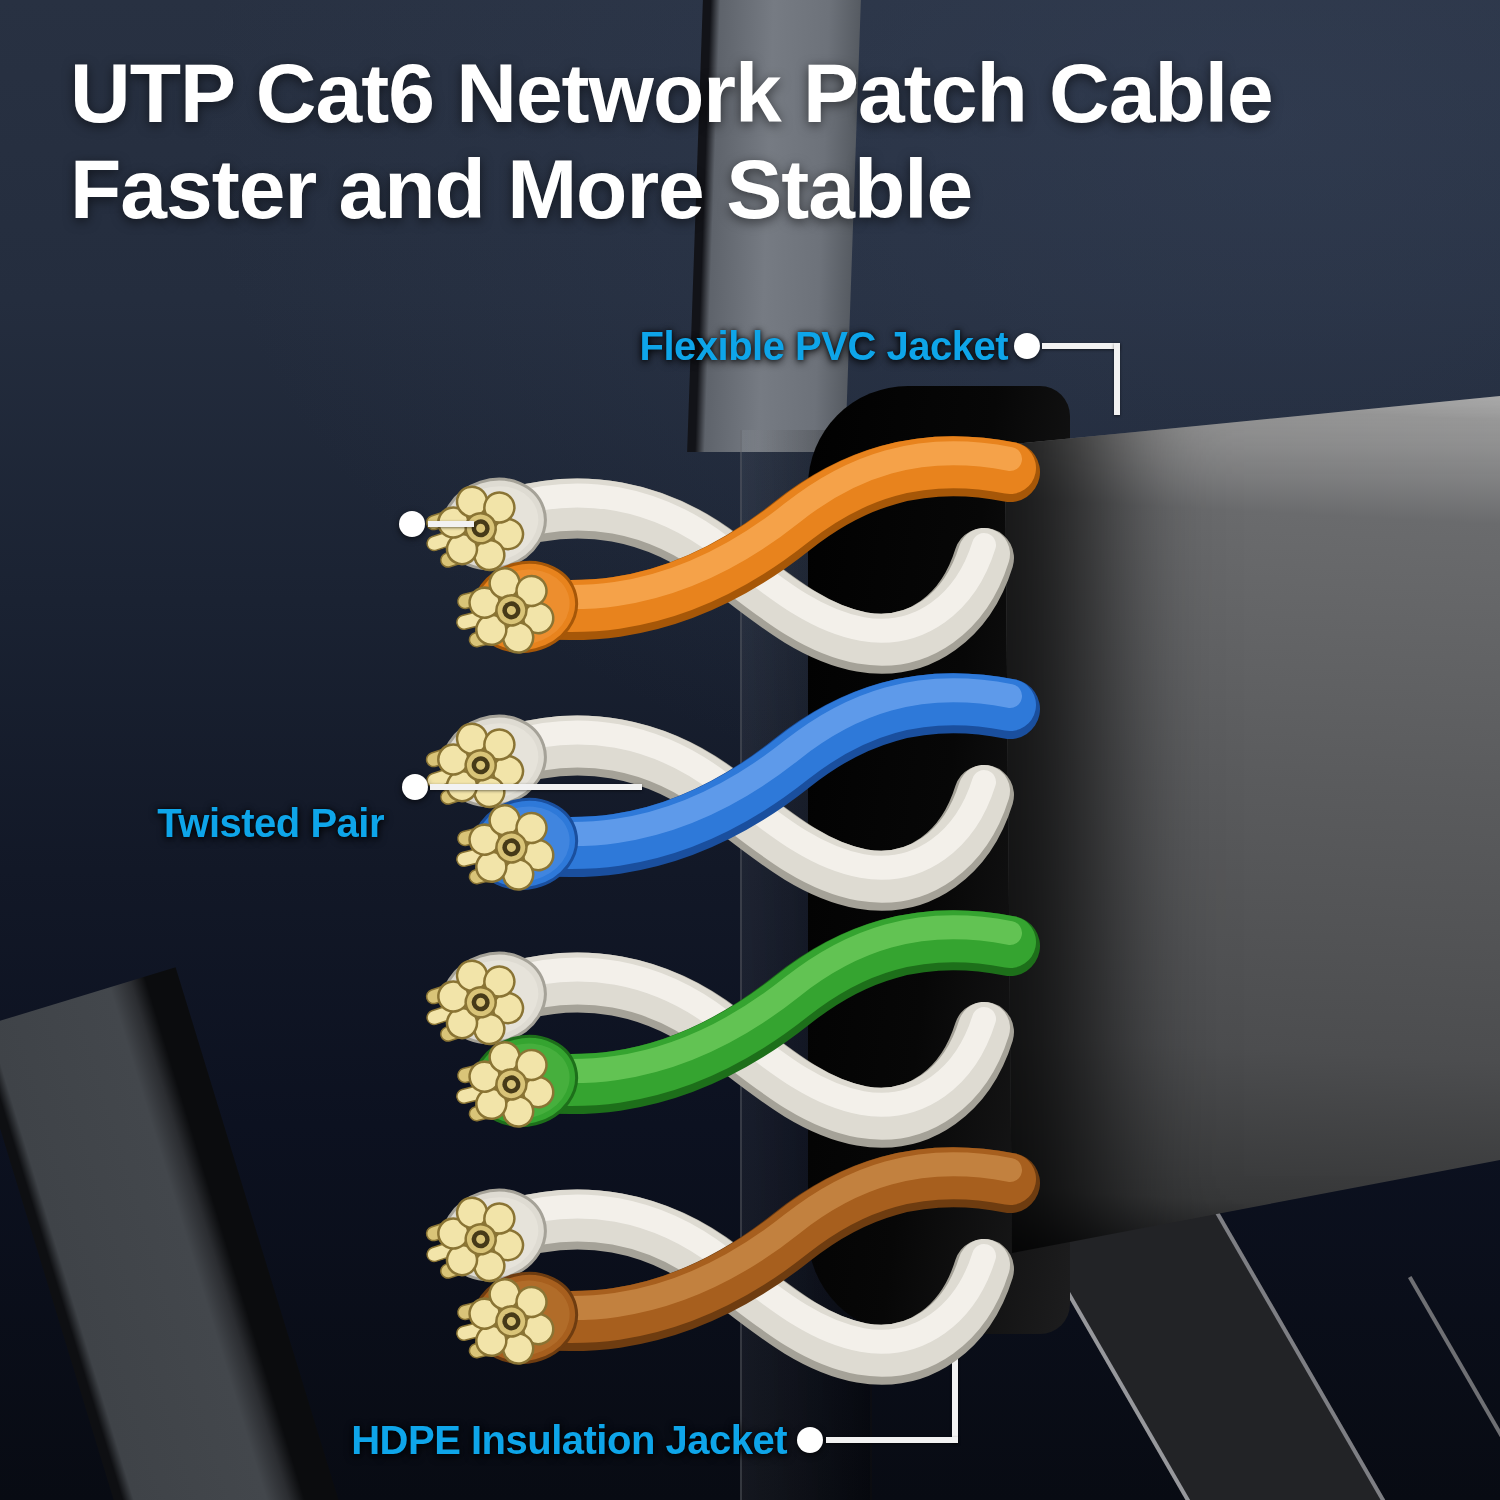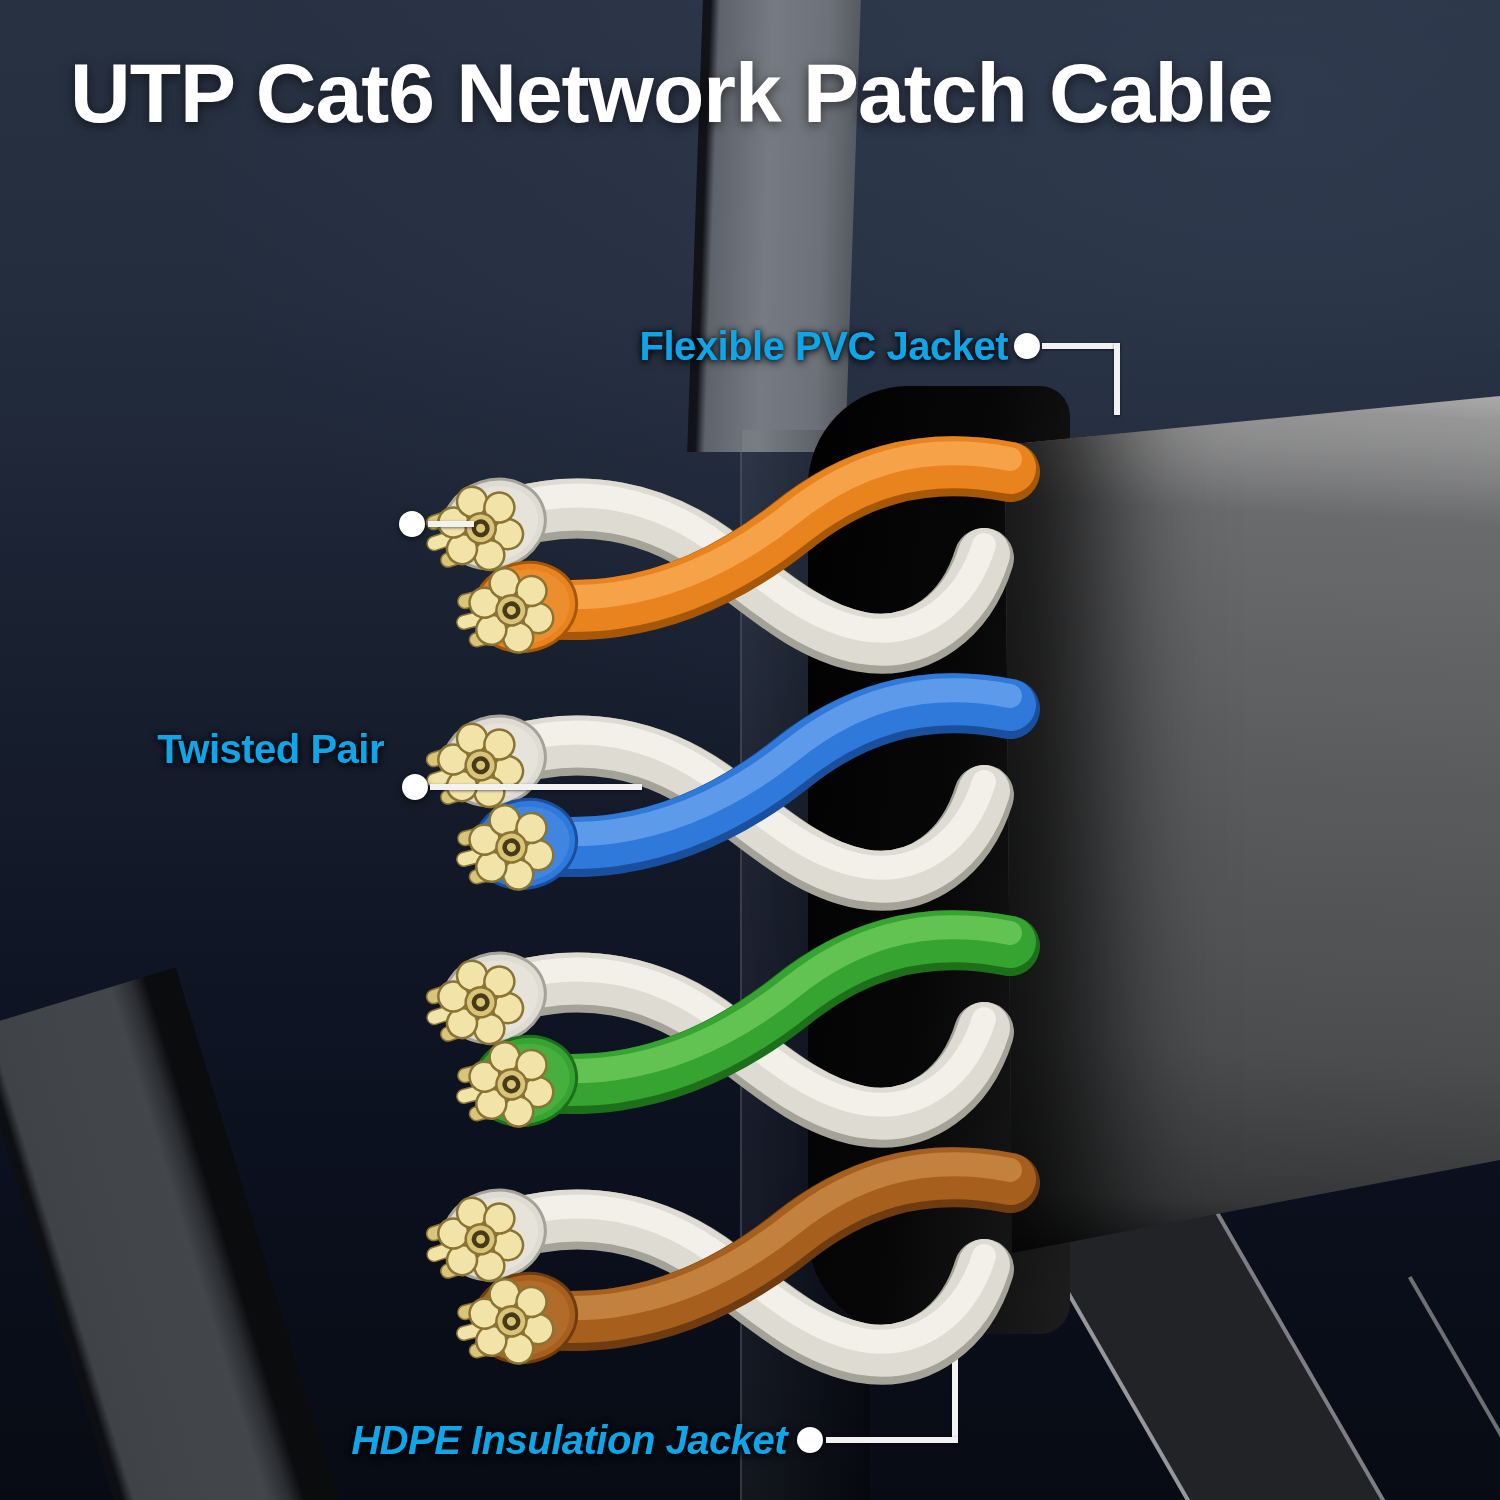--- a/index.html
+++ b/index.html
@@ -280,32 +280,33 @@
       <circle cx="-14" cy="0" r="15" fill="#d9c478" stroke="#8a7434" stroke-width="2.5"></circle>
       <circle cx="-14" cy="0" r="9" fill="#463a18"></circle>
       <circle cx="-14" cy="0" r="4.5" fill="#d9c478"></circle>
     </g>
   </g>
   </svg>
     </div>
 
   <div class="title">
     <div>UTP Cat6 Network Patch Cable</div>
+    <div>Faster and More Stable</div>
   </div>
 
   <div class="clabel" style="right:492px;top:322px;">Flexible PVC Jacket</div>
   <div class="dot" style="left:1014px;top:333px;"></div>
   <div class="cline" style="left:1042px;top:343px;width:78px;height:6px;"></div>
   <div class="cline" style="left:1114px;top:343px;width:6px;height:72px;"></div>
 
   <div class="dot" style="left:399px;top:511px;"></div>
   <div class="cline" style="left:428px;top:521px;width:46px;height:6px;"></div>
 
-  <div class="clabel" style="right:1116px;top:725px;text-align:center;">Twisted Pair</div>
+  <div class="clabel" style="right:1116px;top:799px;text-align:center;">Twisted Pair</div>
   <div class="dot" style="left:402px;top:774px;"></div>
   <div class="cline" style="left:430px;top:784px;width:212px;height:6px;"></div>
 
-  <div class="clabel" style="right:713px;top:1416px;font-style:italic;">HDPE Insulation Jacket</div>
+  <div class="clabel" style="right:713px;top:1416px;">HDPE Insulation Jacket</div>
   <div class="dot" style="left:797px;top:1427px;"></div>
   <div class="cline" style="left:826px;top:1437px;width:132px;height:6px;"></div>
   <div class="cline behind" style="left:952px;top:1277px;width:6px;height:166px;"></div>
 
 </div>
 
 </body></html>

